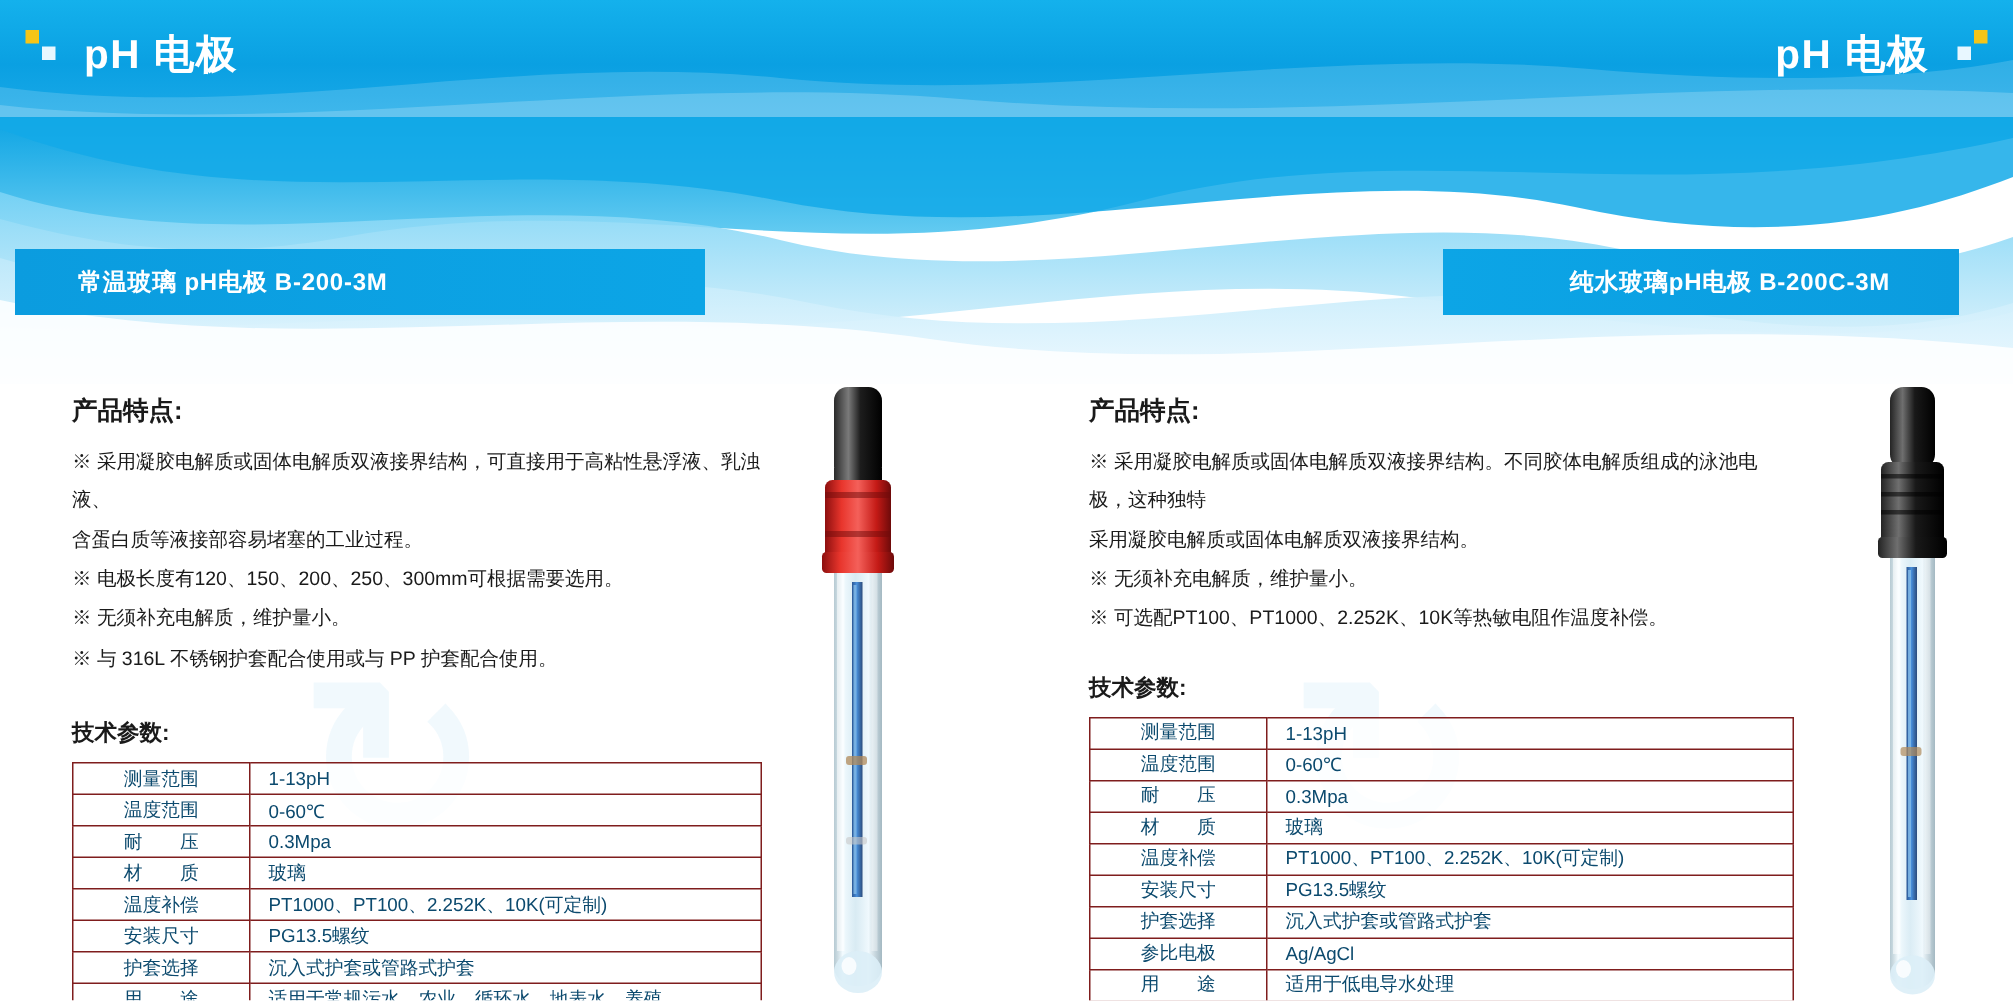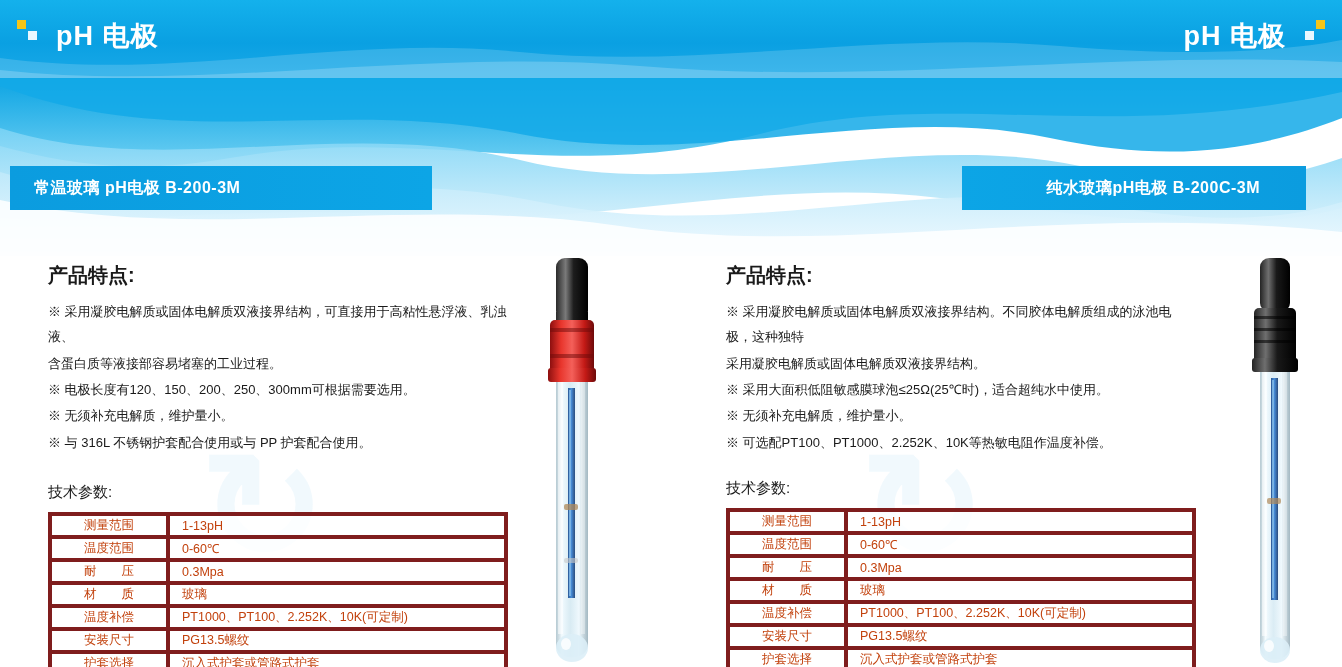--- a/index.html
+++ b/index.html
@@ -84,22 +84,22 @@
   .sec-bar {
     position: absolute;
     height: 44px;
     background: #0c9fe2;
     display: flex;
     align-items: center;
     z-index: 6;
   }
   .sec-bar-left {
     left: 10px; top: 166px;
-    width: 422px;
-    padding-left: 24px;
+    width: 460px;
+    padding-left: 42px;
     background: linear-gradient(90deg, #0b9cdf 0%, #0ca5e6 100%);
   }
   .sec-bar-right {
     left: 962px; top: 166px;
     width: 344px;
     justify-content: flex-end;
     padding-right: 46px;
     background: linear-gradient(90deg, #0ca5e6 0%, #0b9cdf 100%);
   }
   .sec-bar-title {
@@ -111,50 +111,50 @@
 
   
   .col {
     position: absolute;
     top: 262px;
   }
   .col-left { left: 48px; width: 460px; }
   .col-right { left: 726px; width: 470px; }
 
   .h-feature {
-    font-size: 20px;
+    font-size: 17px;
     font-weight: bold;
     color: #1a1a1a;
     margin: 0 0 10px 0;
   }
   .feat-list { margin: 0; padding: 0; list-style: none; }
   .feat-list li {
     font-size: 13px;
     color: #1a1a1a;
     line-height: 1.95;
     margin-bottom: 1px;
   }
   .h-spec {
     font-size: 15px;
-    font-weight: normal;
+    font-weight: bold;
     color: #1a1a1a;
     margin: 28px 0 10px 0;
   }
   .col-right .h-spec { margin-top: 24px; }
 
   
   table.spec {
     border-collapse: collapse;
     width: 100%;
     background: rgba(255,255,255,0.75);
   }
   table.spec td {
-    border: 4px solid #7f1d1d;
+    border: 1px solid #7f1d1d;
     font-size: 12.5px;
-    color: #c2410c;
+    color: #0c4a6e;
     height: 21px;
     padding: 1px 22px;
   }
   table.spec td.k {
     width: 118px;
     text-align: center;
     white-space: nowrap;
   }
   table.spec td.v {
     padding-left: 12px;
@@ -270,21 +270,20 @@
         </tr>
       </tbody>
     </table>
   </div>
 
   <div class="col col-right">
     <div class="h-feature">产品特点:</div>
     <ul class="feat-list">
       <li>※ 采用凝胶电解质或固体电解质双液接界结构。不同胶体电解质组成的泳池电极，这种独特</li>
       <li>采用凝胶电解质或固体电解质双液接界结构。</li>
-      <li>※ 采用大面积低阻敏感膜球泡≤25Ω(25℃时)，适合超纯水中使用。</li>
       <li>※ 无须补充电解质，维护量小。</li>
       <li>※ 可选配PT100、PT1000、2.252K、10K等热敏电阻作温度补偿。</li>
     </ul>
     <div class="h-spec">技术参数:</div>
     <table class="spec">
       <tbody>
         <tr>
           <td class="k">测量范围</td>
           <td class="v">1-13pH</td>
         </tr>
@@ -304,20 +303,24 @@
           <td class="k">温度补偿</td>
           <td class="v">PT1000、PT100、2.252K、10K(可定制)</td>
         </tr>
         <tr>
           <td class="k">安装尺寸</td>
           <td class="v">PG13.5螺纹</td>
         </tr>
         <tr>
           <td class="k">护套选择</td>
           <td class="v">沉入式护套或管路式护套</td>
+        </tr>
+        <tr>
+          <td class="k">参比电极</td>
+          <td class="v">Ag/AgCl</td>
         </tr>
         <tr>
           <td class="k">用　　途</td>
           <td class="v">适用于低电导水处理</td>
         </tr>
       </tbody>
     </table>
   </div>
 
   <svg class="probe probe-left" width="120" height="410" viewBox="0 0 120 410">

